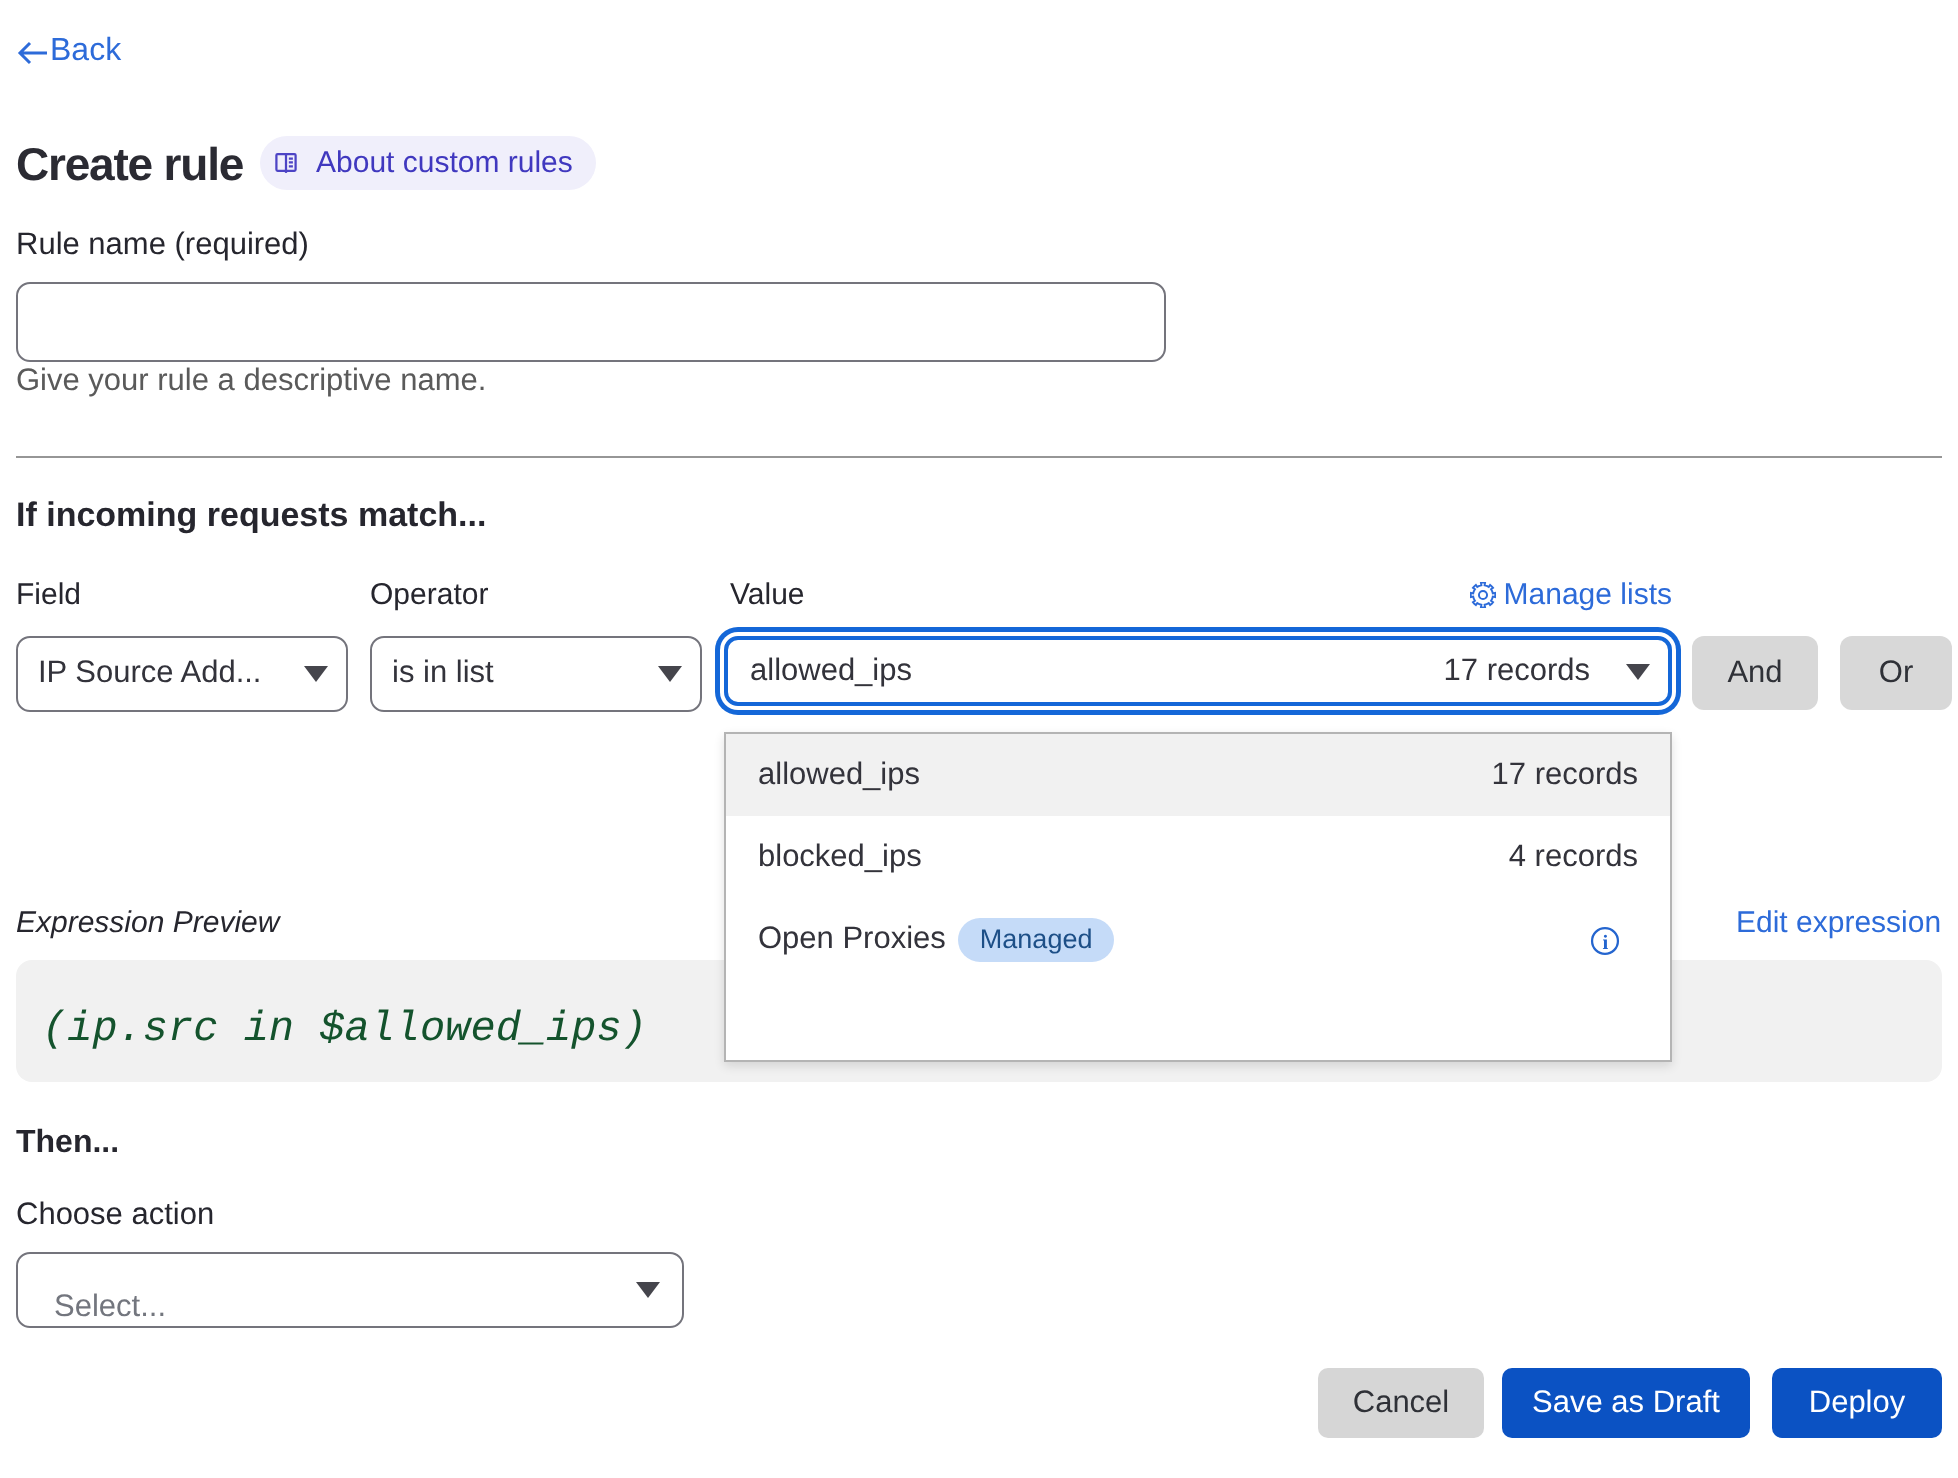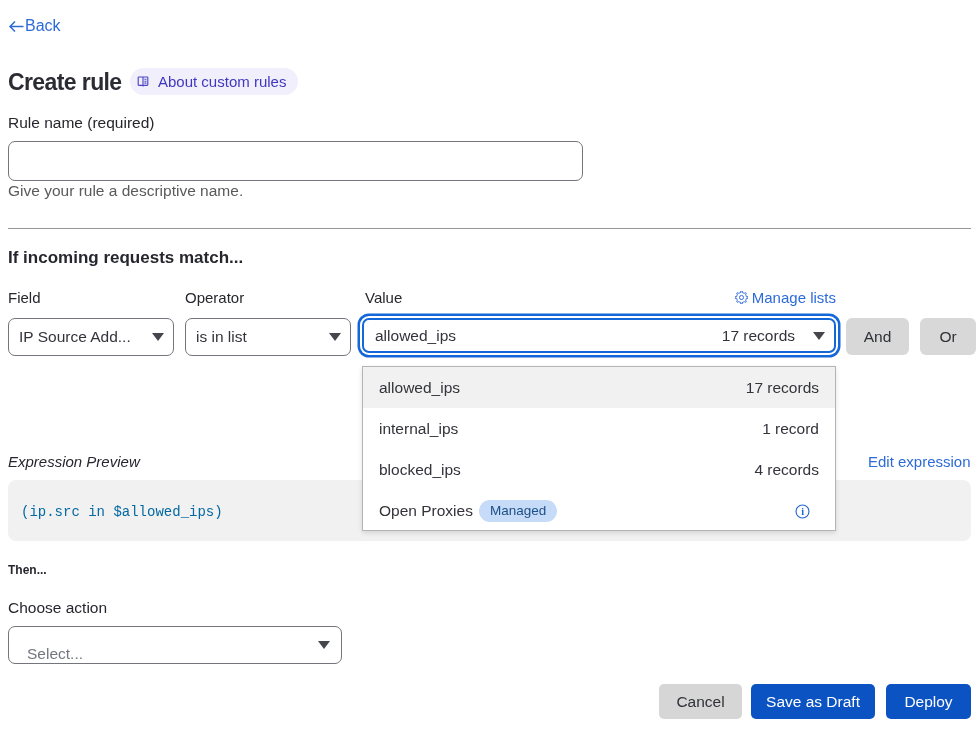--- a/index.html
+++ b/index.html
@@ -72,46 +72,42 @@
   <span class="rowtxt" style="margin-left:auto;">17 records</span>
   <span class="caret" style="margin-left:18px;"></span>
 </div>
 
 <div class="abs gbtn" style="left:846px; top:318px; width:63px; height:37px;">And</div>
 <div class="abs gbtn" style="left:920px; top:318px; width:56px; height:37px;">Or</div>
 
 <div class="abs lbl" style="left:8px; top:453px;font-style:italic;">Expression Preview</div>
 <a class="abs link ul" href="#" style="left:868px; top:453px; font-size:15px;">Edit expression</a>
 <div class="abs" style="left:8px; top:480px; width:963px; height:61px; background:#f1f1f1; border-radius:8px;"></div>
-<div class="abs" style="left:21px; top:504px; font-family:'Liberation Mono',monospace; font-size:14px; color:#0369a1;">(ip.src in $allowed_ips)</div>
+<div class="abs" style="left:21px; top:504px; font-family:'Liberation Mono',monospace; font-size:21px; color:#14532d;font-style:italic;">(ip.src in $allowed_ips)</div>
 
 <div class="abs" style="left:362px; top:366px; width:474px; height:165px; background:#fff; border:1px solid #b4b4b4; box-shadow:0 2px 5px rgba(0,0,0,0.12); z-index:5;">
   <div style="height:41px; background:#f1f1f1; display:flex; align-items:center; padding:0 16px;">
     <span class="rowtxt">allowed_ips</span>
     <span class="rowtxt" style="margin-left:auto;">17 records</span>
-  </div>
-  <div style="height:41px; display:flex; align-items:center; padding:0 16px;">
-    <span class="rowtxt">internal_ips</span>
-    <span class="rowtxt" style="margin-left:auto;">1 record</span>
   </div>
   <div style="height:41px; display:flex; align-items:center; padding:0 16px;">
     <span class="rowtxt">blocked_ips</span>
     <span class="rowtxt" style="margin-left:auto;">4 records</span>
   </div>
   <div style="height:41px; display:flex; align-items:center; padding:0 16px;">
     <span class="rowtxt">Open Proxies</span>
     <span style="margin-left:6px; background:#c5dbf8; color:#1d4f87; font-size:13.5px; border-radius:11px; padding:3px 11px 4px;">Managed</span>
     <svg style="margin-left:auto; margin-right:9px; margin-top:2px;" width="15" height="15" viewBox="0 0 16 16">
       <circle cx="8" cy="8" r="6.9" fill="none" stroke="#2465cf" stroke-width="1.2"></circle>
       <text x="8.2" y="12" font-family="Liberation Serif" font-weight="bold" font-size="11" fill="#2465cf" text-anchor="middle">i</text>
     </svg>
   </div>
 </div>
 
-<div class="abs" style="left:8px; top:563px; font-size:12px; font-weight:bold; color:#26262e;">Then...</div>
+<div class="abs" style="left:8px; top:563px; font-size:16px; font-weight:bold; color:#26262e;">Then...</div>
 <div class="abs lbl" style="left:8px; top:599px; font-size:15.5px;">Choose action</div>
 <div class="abs selbox" style="left:8px; top:626px; width:334px; height:38px; padding:0 11px 0 18px;">
   <span style="font-size:15.5px; color:#73767e;margin-top:17px;">Select...</span>
   <span class="caret" style="margin-left:auto;"></span>
 </div>
 
 <div class="abs gbtn" style="left:659px; top:684px; width:83px; height:35px; background:#d6d6d6; border-radius:5px;">Cancel</div>
 <div class="abs bbtn" style="left:751px; top:684px; width:124px; height:35px;">Save as Draft</div>
 <div class="abs bbtn" style="left:886px; top:684px; width:85px; height:35px;">Deploy</div>
 

